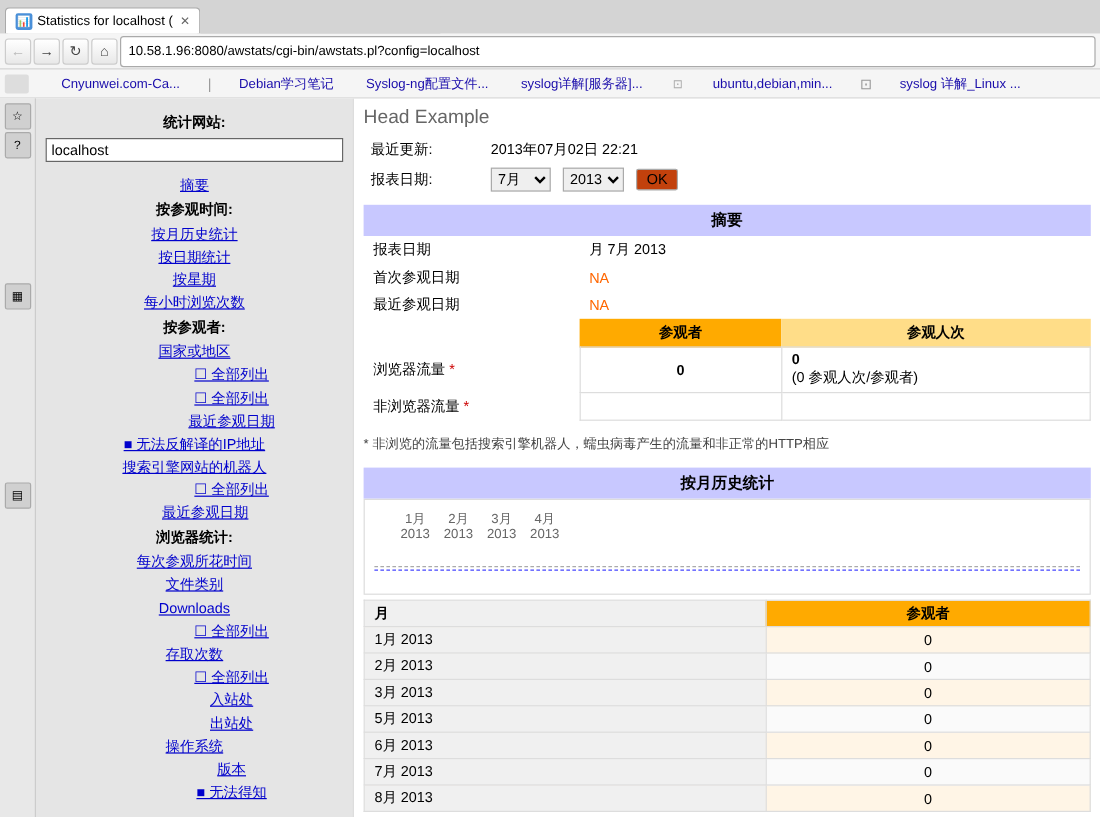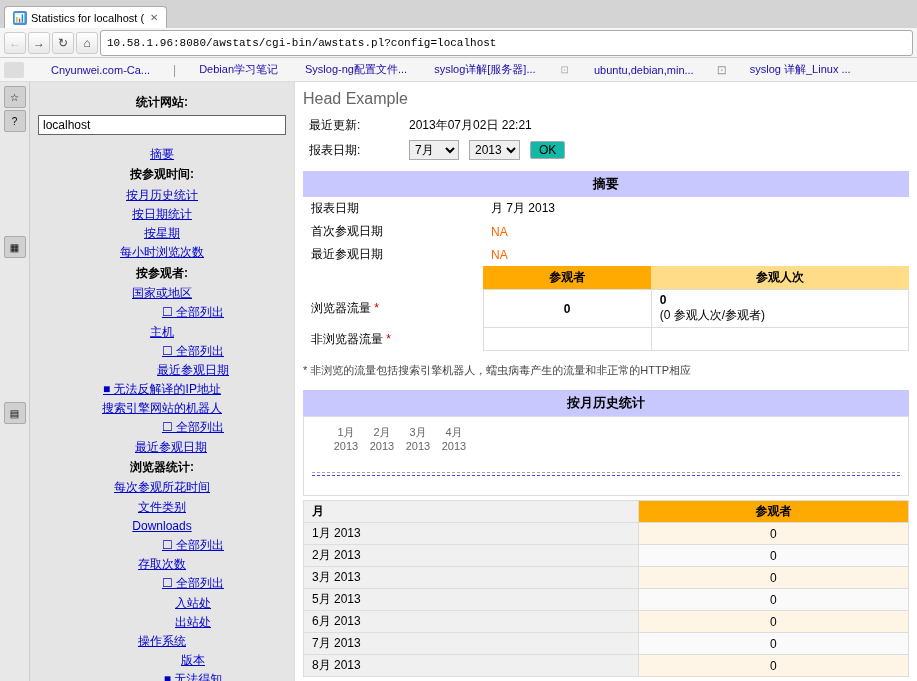--- a/index.html
+++ b/index.html
@@ -9,21 +9,21 @@
     .browser-chrome { background: #e8e8e8; }
     .tab-bar { display: flex; align-items: flex-end; height: 28px; background: #d4d4d4; padding: 0 4px; padding-top: 4px; }
     .tab { display: flex; align-items: center; background: #f0f0f0; border: 1px solid #aaa; border-bottom: none; padding: 0 8px; height: 22px; font-size: 11px; min-width: 160px; border-radius: 4px 4px 0 0; }
     .tab.active { background: #fff; z-index: 1; }
     .tab-icon { width: 14px; height: 14px; margin-right: 4px; background: #4a90d9; border-radius: 2px; font-size: 9px; color: #fff; display: flex; align-items: center; justify-content: center; }
     .tab-close { margin-left: 6px; color: #666; font-size: 10px; cursor: pointer; }
 
     .nav-bar { display: flex; align-items: center; height: 30px; background: #f5f5f5; border-bottom: 1px solid #ccc; padding: 0 4px; gap: 2px; }
     .nav-btn { width: 22px; height: 22px; border: 1px solid #ccc; background: linear-gradient(#fff, #e8e8e8); border-radius: 3px; cursor: pointer; display: flex; align-items: center; justify-content: center; font-size: 12px; color: #444; }
     .nav-btn.disabled { color: #bbb; }
-    .address-bar { flex: 1; height: 22px; border: 1px solid #aaa; border-radius: 3px; padding: 12px 6px; font-size: 11px; background: #fff; font-family: Liberation Mono, monospace; }
+    .address-bar { flex: 1; height: 22px; border: 1px solid #aaa; border-radius: 3px; padding: 12px 6px; font-size: 11px; background: #fff; }
 
     .bookmarks-bar { display: flex; align-items: center; height: 24px; background: #f5f5f5; border-bottom: 1px solid #ddd; padding: 0 4px; gap: 19px; overflow: hidden; }
     .bookmark-item { display: flex; align-items: center; font-size: 11px; color: #1a0dab; cursor: pointer; white-space: nowrap; padding: 0 4px; }
 
     
     .content-area { display: flex; height: calc(681px - 82px); }
 
     
     .sidebar-chrome { width: 30px; background: #e8e8e8; border-right: 1px solid #ccc; display: flex; flex-direction: column; align-items: center; padding-top: 4px; gap: 2px; }
     .sidebar-icon { width: 22px; height: 22px; background: #d0d0d0; border: 1px solid #aaa; border-radius: 2px; display: flex; align-items: center; justify-content: center; font-size: 10px; cursor: pointer; }
@@ -44,21 +44,21 @@
     .nav-indent2 { padding-left: 18px; }
 
     
     .main-content { flex: 1; overflow-y: auto; padding: 8px; }
     .head-example { font-size: 16px; color: #666; margin-bottom: 6px; }
 
     .info-table { width: 100%; border-collapse: collapse; margin-bottom: 8px; }
     .info-table td { padding: 3px 6px; font-size: 12px; vertical-align: middle; }
     .info-table .label { font-weight: normal; width: 100px; }
 
-    .ok-btn { background: #14b8a6; border: 1px solid #aaa; padding: 1px 8px; cursor: pointer; font-size: 12px; border-radius: 2px; }
+    .ok-btn { background: #c2410c; border: 1px solid #aaa; padding: 1px 8px; cursor: pointer; font-size: 12px; border-radius: 2px; }
 
     select.date-select { font-size: 12px; padding: 1px; border: 1px solid #aaa; }
     .red-star { color: #cc0000; }
     .note-text { font-size: 11px; color: #444; padding: 4px 0; }
 
     
     .monthly-section { margin-top: 8px; }
     .monthly-header { background: #c8c8ff; text-align: center; font-weight: bold; padding: 4px; font-size: 13px; }
 
     .chart-area { min-height: 80px; background: #fff; border: 1px solid #ddd; padding: 8px; margin-bottom: 4px; position: relative; }
@@ -131,21 +131,20 @@
       <div class="nav-section">
         <a class="nav-link">摘要</a>
         <span class="nav-bold">按参观时间:</span>
         <a class="nav-link">按月历史统计</a>
         <a class="nav-link">按日期统计</a>
         <a class="nav-link">按星期</a>
         <a class="nav-link">每小时浏览次数</a>
         <span class="nav-bold">按参观者:</span>
         <a class="nav-link">国家或地区</a>
         <a class="nav-link nav-indent">☐ 全部列出</a>
-        <a class="nav-link">主机</a>
         <a class="nav-link nav-indent">☐ 全部列出</a>
         <a class="nav-link nav-indent">最近参观日期</a>
         <a class="nav-link">■ 无法反解译的IP地址</a>
         <a class="nav-link">搜索引擎网站的机器人</a>
         <a class="nav-link nav-indent">☐ 全部列出</a>
         <a class="nav-link nav-indent2">最近参观日期</a>
         <span class="nav-bold">浏览器统计:</span>
         <a class="nav-link">每次参观所花时间</a>
         <a class="nav-link">文件类别</a>
         <a class="nav-link">Downloads</a>

